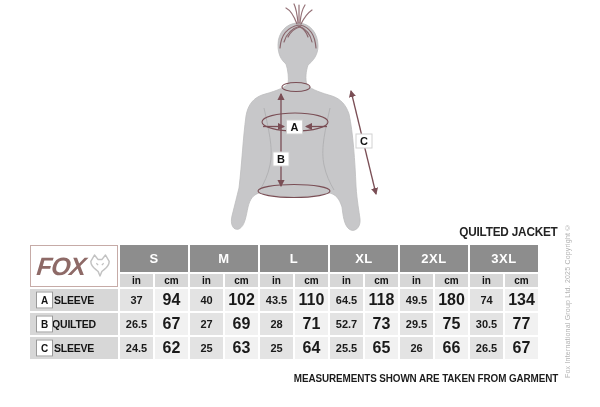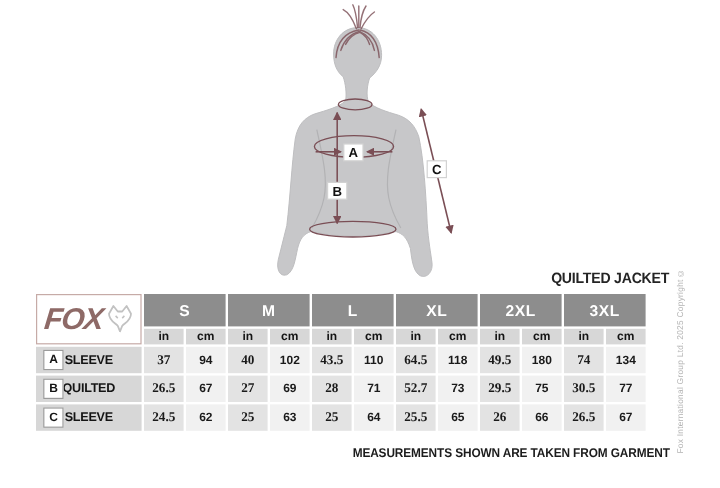--- a/index.html
+++ b/index.html
@@ -46,22 +46,22 @@
   }
   .label-c{
     background:#d7d7d7;height:22px;text-align:right;padding-right:13px;
     font-size:10.5px;color:#141414;position:relative;letter-spacing:-0.2px;
   }
   .letter-box{
     position:absolute;left:6px;top:50%;transform:translateY(-50%);
     width:15px;height:15px;background:#ffffff;border:1px solid #9a9a9a;
     font-size:10px;line-height:15px;text-align:center;color:#141414;
   }
-  .val-in{background:#e3e3e3;font-size:11px;height:22px;color:#1a1a1a;font-family:Liberation Serif, serif;}
-  .val-cm{background:#f1f1f1;font-size:10px;height:22px;color:#1a1a1a;}
+  .val-in{background:#e3e3e3;font-size:11px;height:22px;color:#1a1a1a;}
+  .val-cm{background:#f1f1f1;font-size:16px;height:22px;color:#1a1a1a;}
 </style>
 </head>
 <body>
 
 <svg class="figure-svg" width="600" height="242" viewBox="0 0 600 242">
   <defs>
     <marker id="arr" viewBox="0 0 10 10" refX="8.5" refY="5" markerWidth="5.5" markerHeight="5.5" orient="auto-start-reverse">
       <path d="M0,0 L10,5 L0,10 z" fill="#7a4e55"></path>
     </marker>
   </defs>

